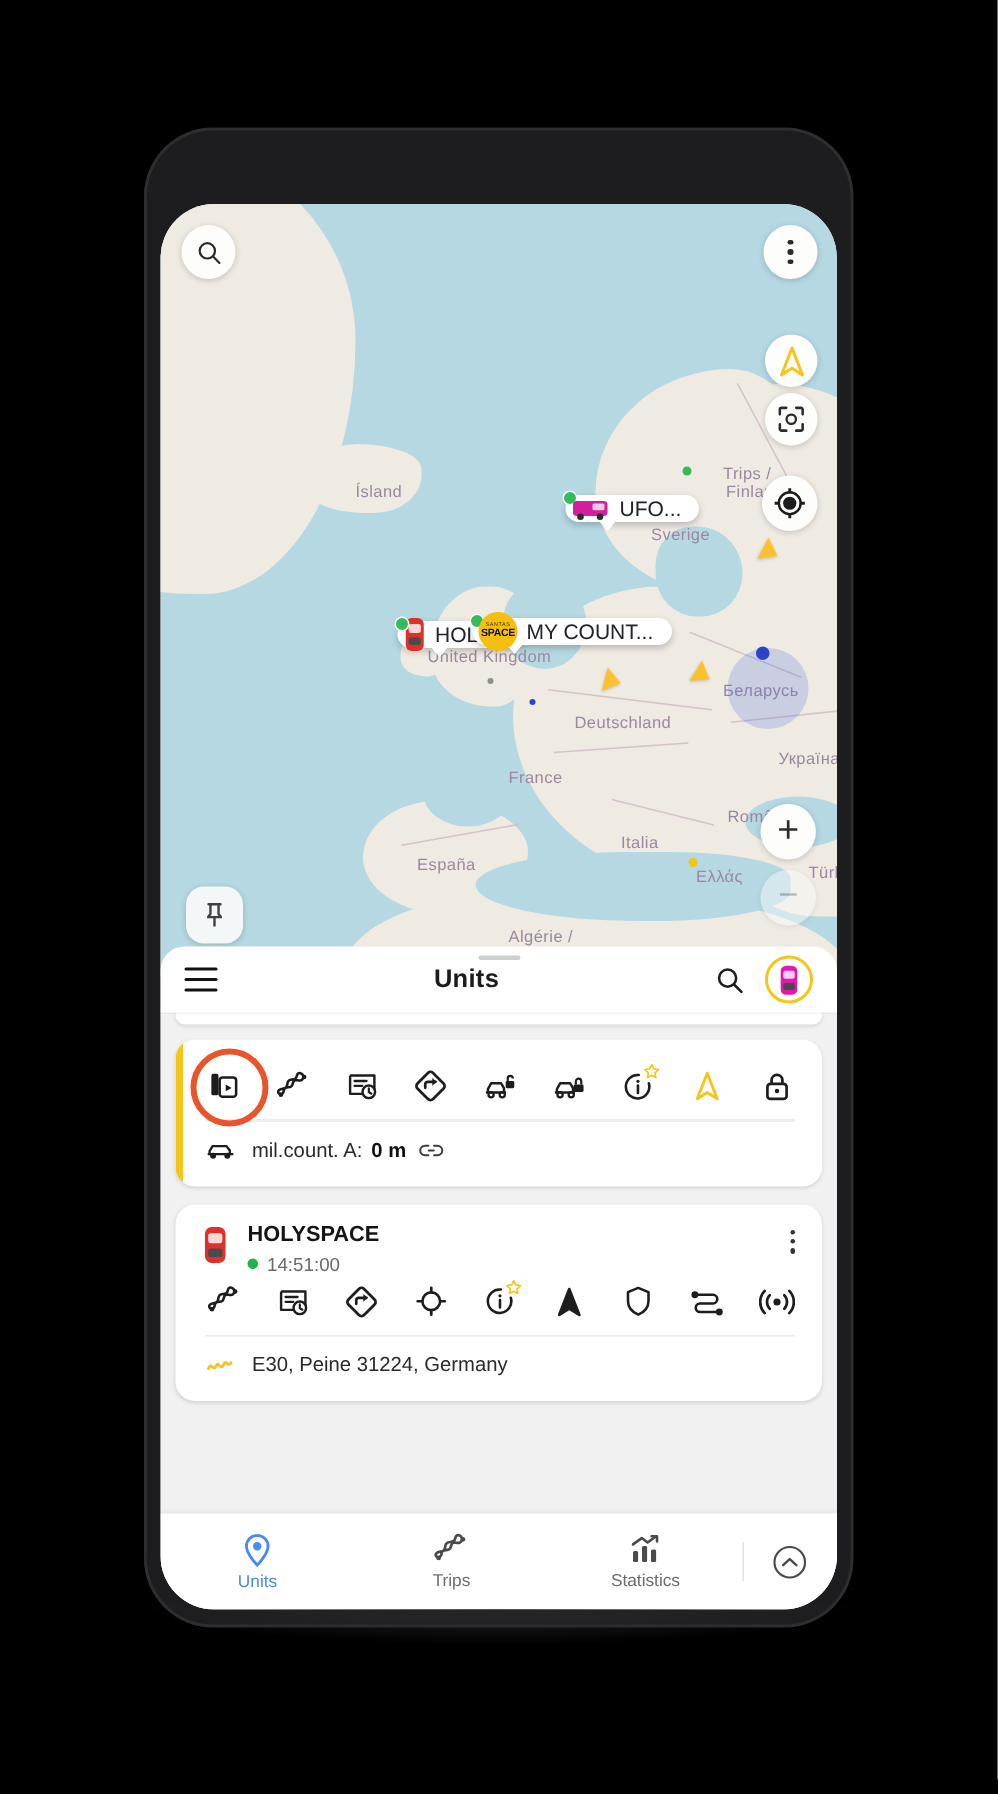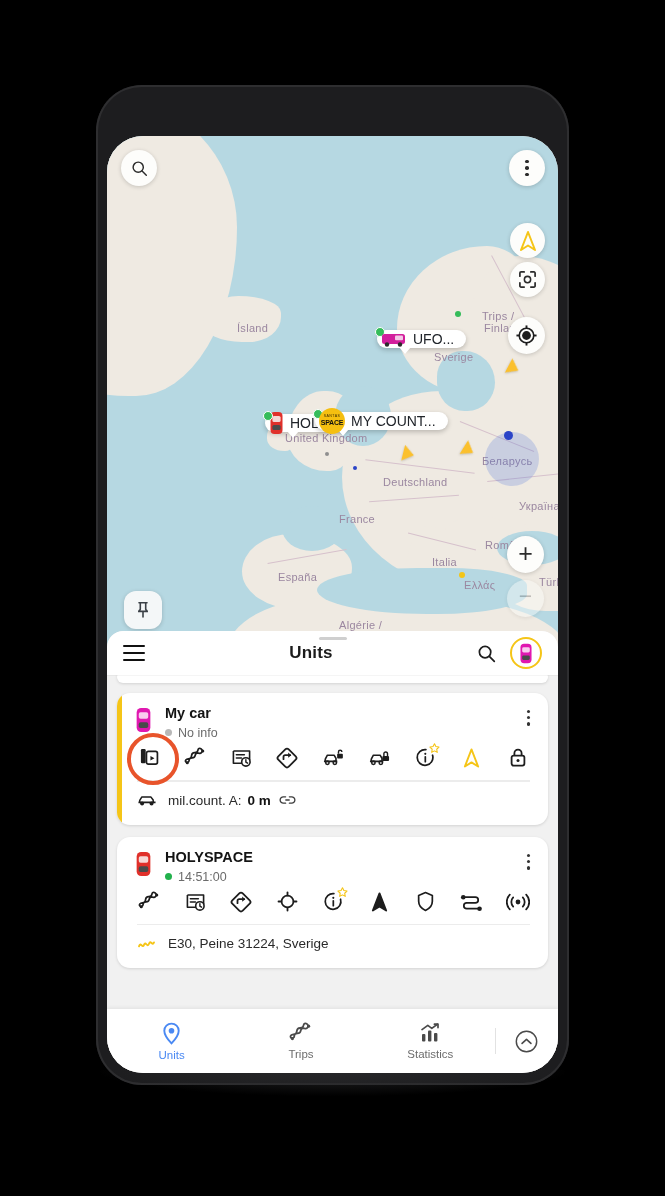--- a/index.html
+++ b/index.html
@@ -208,21 +208,21 @@
 
       <div id="map-labels">
           <div class="map-label" style="left: 130px; top: 186px;">Ísland</div>
           <div class="map-label" style="left: 327px; top: 215px;">Sverige</div>
           <div class="map-label" style="left: 375px; top: 174px;">Trips /</div>
           <div class="map-label" style="left: 377px; top: 186px;">Finland</div>
           <div class="map-label" style="left: 178px; top: 296px;">United Kingdom</div>
           <div class="map-label" style="left: 276px; top: 340px;">Deutschland</div>
           <div class="map-label" style="left: 232px; top: 377px;">France</div>
           <div class="map-label" style="left: 171px; top: 435px;">España</div>
-          <div class="map-label" style="left: 325px; top: 420px;">Italia</div>
+          <div class="map-label" style="left: 307px; top: 420px;">Italia</div>
           <div class="map-label" style="left: 378px; top: 403px;">România</div>
           <div class="map-label" style="left: 357px; top: 443px;">Ελλάς</div>
           <div class="map-label" style="left: 412px; top: 364px;">Україна</div>
           <div class="map-label" style="left: 375px; top: 319px;">Беларусь</div>
           <div class="map-label" style="left: 232px; top: 483px;">Algérie /</div>
           <div class="map-label" style="left: 228px; top: 496px;">ⵍⵣⵣⴰⵢⴻⵔ /</div>
           <div class="map-label" style="left: 432px; top: 440px;">Türk</div>
         </div>
 
       <div class="pdot" style="left:378px;top:296px;width:54px;height:54px;background:rgba(70,110,220,.22);"></div>
@@ -351,41 +351,20 @@
           </svg>
         </div>
       </div>
 
       <div class="cards">
 
         <div class="card partial"></div>
 
         <div class="card active" style="margin-top:10px;">
           <div class="card-inner">
-            <div class="card-head">
-              <div style="margin-right:13px;margin-top:1px;">
-                <svg width="17" height="26" viewBox="0 0 14 22">
-                  <rect x="1.2" y="0.8" width="11.6" height="20.4" rx="3.8" fill="#e018b0"></rect>
-                  <rect x="3" y="4.4" width="8" height="5.6" rx="1.5" fill="#f9cdee"></rect>
-                  <rect x="3" y="13" width="8" height="4.8" rx="1.5" fill="#4a4a4a"></rect>
-                </svg>
-              </div>
-              <div style="flex:1;">
-                <div class="unit-name">My car</div>
-                <div class="unit-sub">
-                  <span class="sdot" style="background:#b8b8b8;"></span>
-                  <span>No info</span>
-                </div>
-              </div>
-              <div class="kebab">
-                  <i></i>
-                  <i></i>
-                  <i></i>
-                </div>
-            </div>
 
             <div class="icon-row">
               <div class="hl-ring"></div>
 
               <div class="ic">
                 <svg width="21" height="21" viewBox="0 0 22 22">
                   <rect x="2" y="2" width="5" height="15" rx="1.3" fill="#1d1d1d"></rect>
                   <rect x="7.8" y="4.5" width="11.5" height="13.5" rx="2" fill="none" stroke="#1d1d1d" stroke-width="1.8"></rect>
                   <path d="M12 9.4l4.2 2.4-4.2 2.4z" fill="#1d1d1d"></path>
                 </svg>
@@ -591,21 +570,21 @@
             </div>
 
             <div class="divider"></div>
 
             <div class="info-row">
               <span style="display:flex;">
                 <svg width="20" height="14" viewBox="0 0 20 14">
                   <path d="M2 10.4c1.6-5.2 3.4 2.6 5 -1.6 1.6-4.2 3.4 3.4 5 -1 1.6-4.4 3.4 2.6 5 -1.4" fill="none" stroke="#f5c518" stroke-width="1.9" stroke-linecap="round"></path>
                 </svg>
               </span>
-              <span>E30, Peine 31224, Sverige</span>
+              <span>E30, Peine 31224, Germany</span>
             </div>
           </div>
         </div>
       </div>
 
       <div class="bottomnav">
         <div class="navitem sel">
           <span style="display:flex;">
             <svg width="21" height="23" viewBox="0 0 20 23">
               <path d="M10 1.6c-4 0-7.2 3.2-7.2 7.2 0 5.2 7.2 12.6 7.2 12.6s7.2-7.4 7.2-12.6c0-4-3.2-7.2-7.2-7.2z" fill="none" stroke="#4a89f3" stroke-width="1.9"></path>

